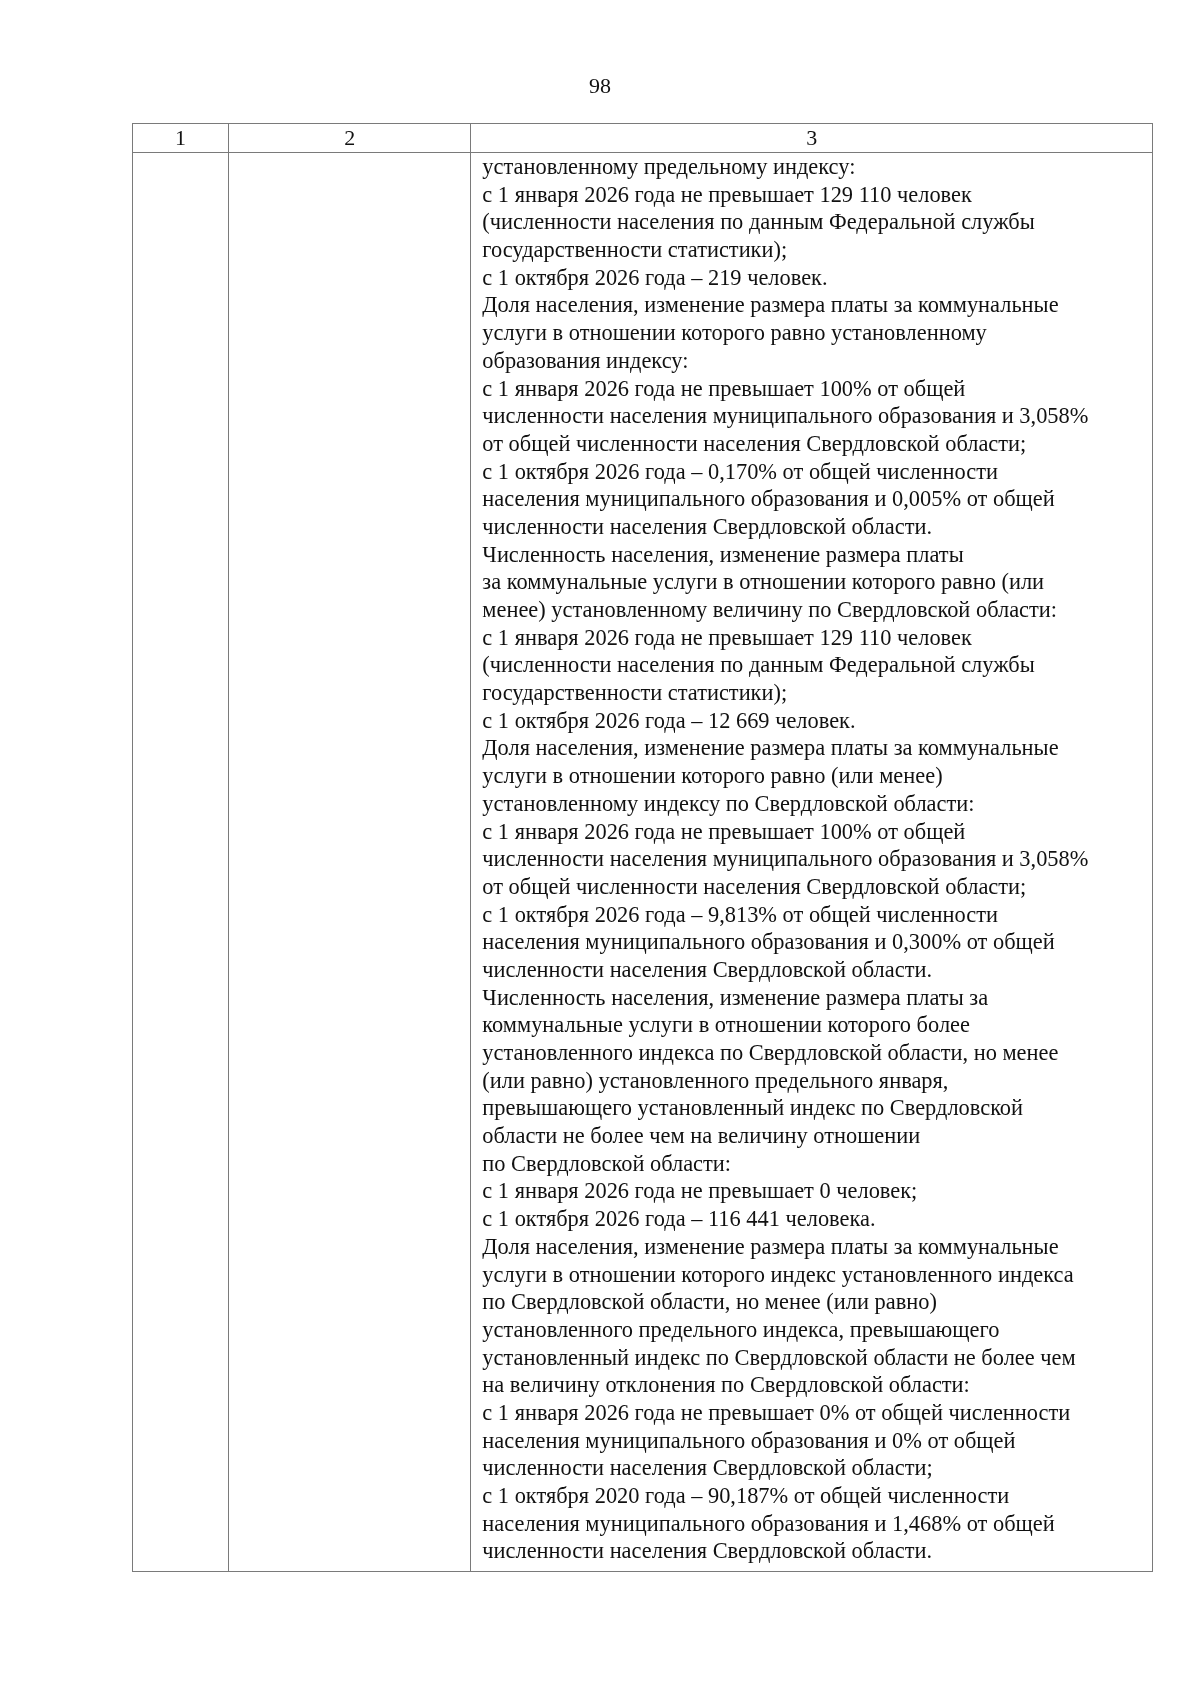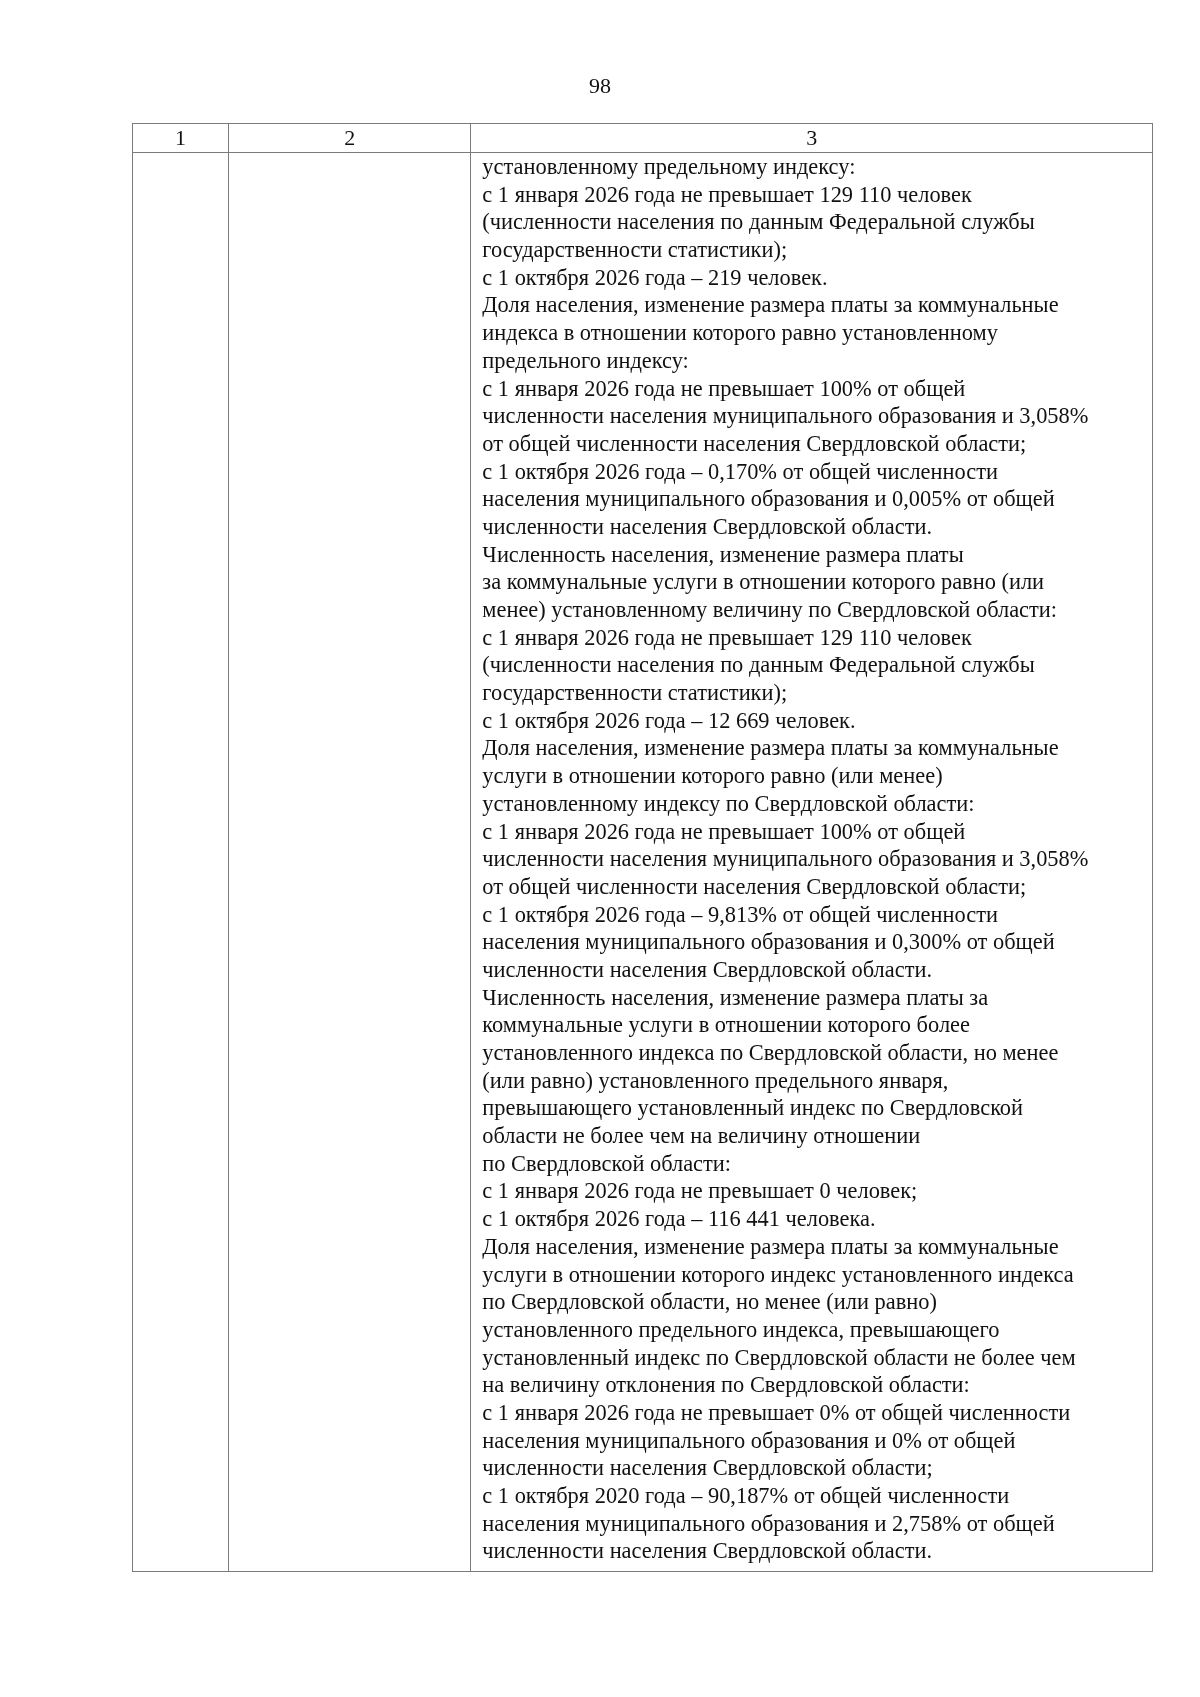--- a/index.html
+++ b/index.html
@@ -84,22 +84,22 @@
       <td></td>
       <td></td>
       <td>
         <div class="cell-text" id="col3-text">
             <span class="line">установленному предельному индексу:</span>
             <span class="line">с 1 января 2026 года не превышает 129 110 человек</span>
             <span class="line">(численности населения по данным Федеральной службы</span>
             <span class="line">государственности статистики);</span>
             <span class="line">с 1 октября 2026 года – 219 человек.</span>
             <span class="line">Доля населения, изменение размера платы за коммунальные</span>
-            <span class="line">индекса в отношении которого равно установленному</span>
-            <span class="line">предельного индексу:</span>
+            <span class="line">услуги в отношении которого равно установленному</span>
+            <span class="line">образования индексу:</span>
             <span class="line">с 1 января 2026 года не превышает 100% от общей</span>
             <span class="line">численности населения муниципального образования и 3,058%</span>
             <span class="line">от общей численности населения Свердловской области;</span>
             <span class="line">с 1 октября 2026 года – 0,170% от общей численности</span>
             <span class="line">населения муниципального образования и 0,005% от общей</span>
             <span class="line">численности населения Свердловской области.</span>
             <span class="line">Численность населения, изменение размера платы</span>
             <span class="line">за коммунальные услуги в отношении которого равно (или</span>
             <span class="line">менее) установленному величину по Свердловской области:</span>
             <span class="line">с 1 января 2026 года не превышает 129 110 человек</span>
@@ -127,19 +127,19 @@
             <span class="line">Доля населения, изменение размера платы за коммунальные</span>
             <span class="line">услуги в отношении которого индекс установленного индекса</span>
             <span class="line">по Свердловской области, но менее (или равно)</span>
             <span class="line">установленного предельного индекса, превышающего</span>
             <span class="line">установленный индекс по Свердловской области не более чем</span>
             <span class="line">на величину отклонения по Свердловской области:</span>
             <span class="line">с 1 января 2026 года не превышает 0% от общей численности</span>
             <span class="line">населения муниципального образования и 0% от общей</span>
             <span class="line">численности населения Свердловской области;</span>
             <span class="line">с 1 октября 2020 года – 90,187% от общей численности</span>
-            <span class="line">населения муниципального образования и 2,758% от общей</span>
+            <span class="line">населения муниципального образования и 1,468% от общей</span>
             <span class="line">численности населения Свердловской области.</span>
           </div>
       </td>
     </tr>
   </tbody>
 </table>
 
 </body></html>

